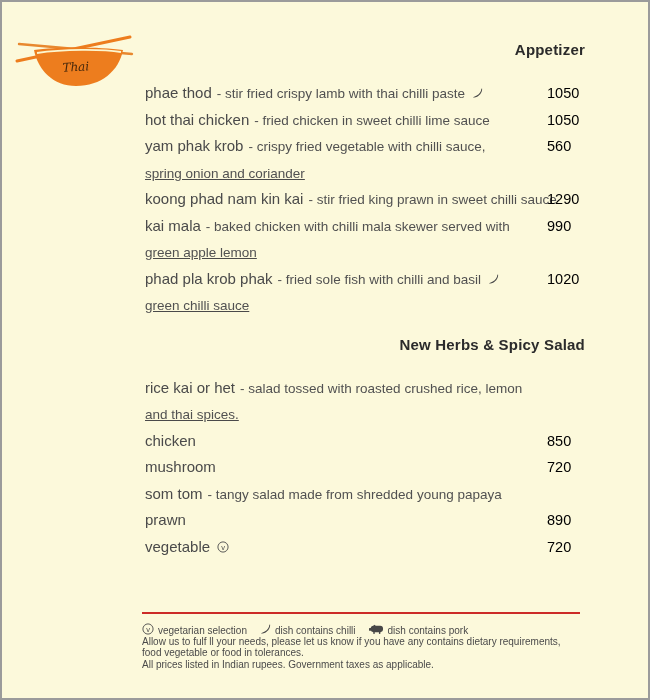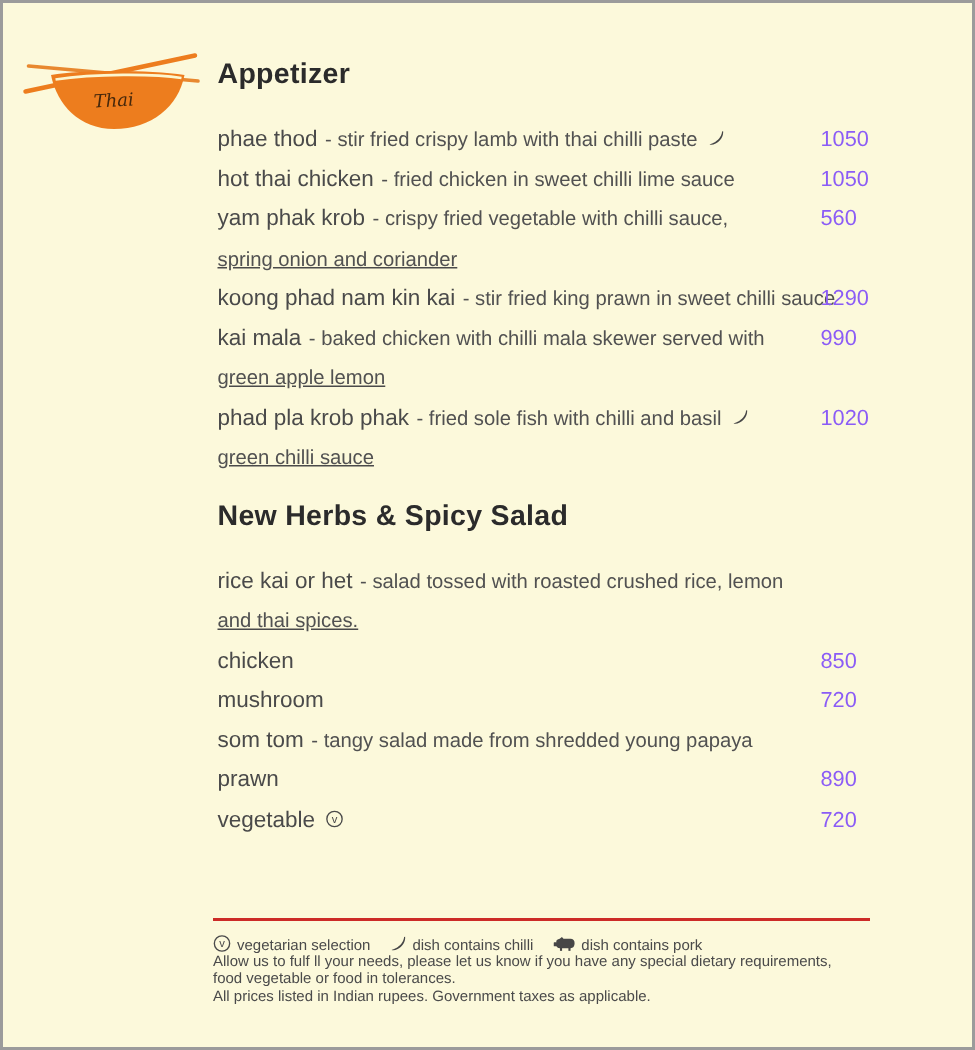--- a/index.html
+++ b/index.html
@@ -4,29 +4,29 @@
 <style>
   html,body{margin:0;padding:0;background:#ffffff;}
   .page{
     position:relative;width:650px;height:700px;box-sizing:border-box;
     background:#FCF9DB;border:2px solid #9B9B9B;overflow:hidden;
     font-family:"Liberation Sans",sans-serif;color:#4A4A4A;
   }
   .logo{position:absolute;left:13px;top:27px;width:120px;height:64px;}
   .menu{position:absolute;left:143px;top:26px;width:440px;}
   .section-title{
-    font-size:19px;line-height:24px;font-weight:700;color:#2B2B2B;
-    letter-spacing:.2px;padding:10px 0 22px 0;
+    font-size:15px;line-height:24px;font-weight:700;color:#2B2B2B;
+    letter-spacing:.2px;padding:10px 0 22px 0;text-align:right;
   }
   .item-row{position:relative;height:26.5px;white-space:nowrap;}
   .cont-row{position:relative;height:26.5px;white-space:nowrap;text-decoration:underline;}
   .dish-name{font-size:15px;color:#4A4A4A;}
   .dish-desc{font-size:13.5px;color:#515151;margin-left:5px;}
   .dish-cont{font-size:13.5px;color:#515151;}
-  .price{position:absolute;left:402px;top:1px;font-size:14.5px;color:#8b5cf6;white-space:nowrap;}
+  .price{position:absolute;left:402px;top:1px;font-size:14.5px;color:#000000;white-space:nowrap;}
   .icon-wrap{display:inline-block;margin-left:7px;vertical-align:-1px;}
   .red-rule{position:absolute;left:140px;top:610px;width:438px;height:2px;background:#CC2B27;}
   .legend{position:absolute;left:140px;top:621px;display:flex;align-items:center;font-size:10px;color:#4A4A4A;}
   .legend-item{display:inline-flex;align-items:center;margin-right:13px;}
   .legend-item .icon-wrap{margin:0 4px 0 0;vertical-align:middle;}
   .notes{position:absolute;left:140px;top:634px;font-size:10px;line-height:11.3px;color:#4A4A4A;}
 </style>
 </head>
 <body>
 
@@ -93,18 +93,18 @@
             <rect x="0" y="4" width="2.6" height="2.9" rx="0.6" fill="#474747"></rect>
             <path d="M2 3 Q2.6 1.8 4.4 1.6 L6 0.4 L7.1 1.5 L12 1.5 Q15 1.5 15 4.8 Q15 8.3 12 8.3 L4.6 8.3 Q2 8.3 2 5.6 Z" fill="#474747"></path>
             <rect x="4.6" y="8" width="1.5" height="2.2" fill="#474747"></rect>
             <rect x="10.6" y="8" width="1.5" height="2.2" fill="#474747"></rect>
           </svg></span>
         <span class="legend-label">dish contains pork</span>
       </span>
     </div>
 
   <div class="notes" id="notes">
-      <div class="note-line">Allow us to fulf ll your needs, please let us know if you have any special dietary requirements,</div>
+      <div class="note-line">Allow us to fulf ll your needs, please let us know if you have any contains dietary requirements,</div>
       <div class="note-line">food vegetable or food in tolerances.</div>
       <div class="note-line">All prices listed in Indian rupees. Government taxes as applicable.</div>
     </div>
 
 </div>
 
 </body></html>

